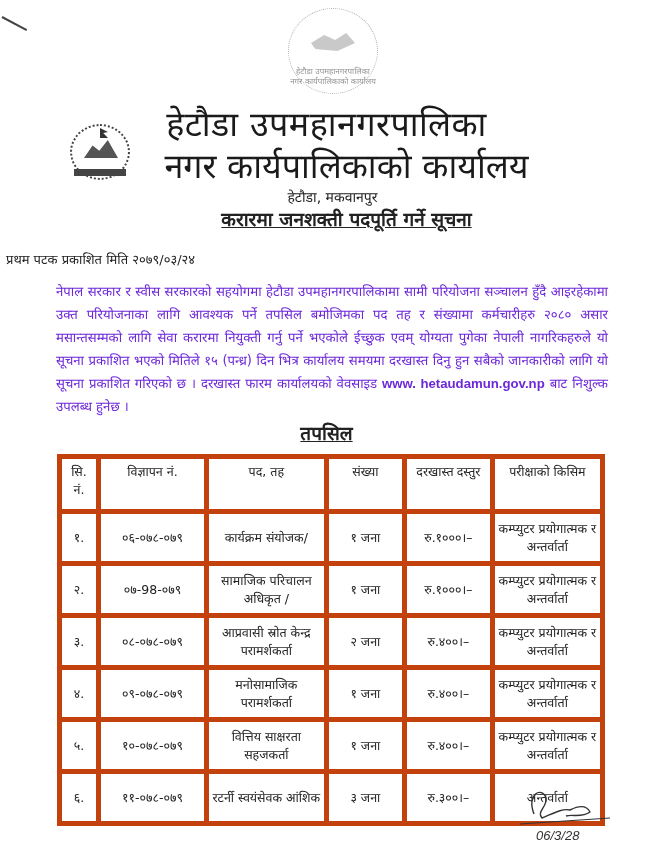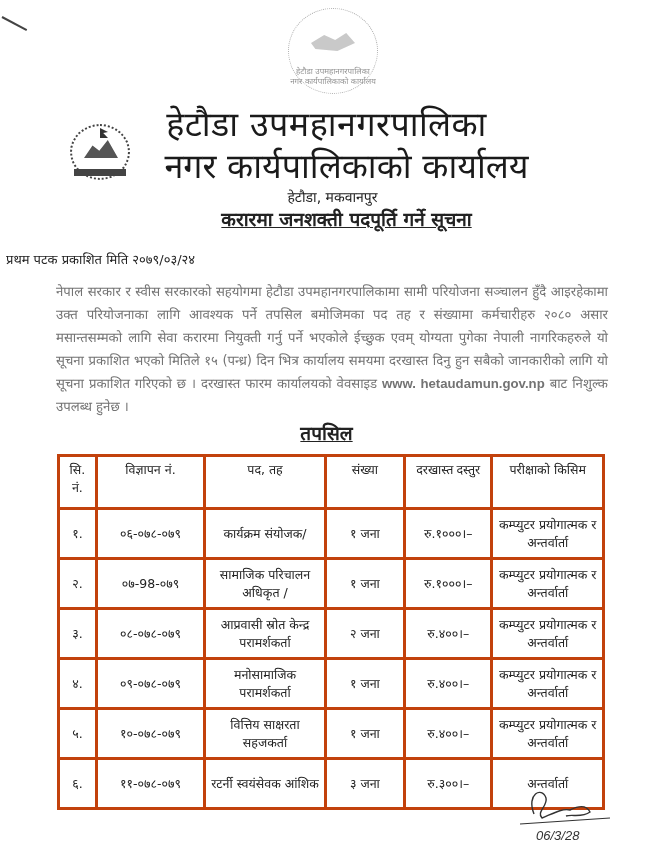--- a/index.html
+++ b/index.html
@@ -37,29 +37,29 @@
   }
   .scratch {
     left: 2px; top: 16px; width: 28px; height: 2px; background: #444; transform: rotate(28deg); transform-origin: left;
   }
   .title1 { left: 0; width: 653px; top: 100px; text-align: center; font-size: 34px; color: #1a1a1a; letter-spacing: 0.5px; }
   .title2 { left: 0; width: 653px; top: 142px; text-align: center; font-size: 34px; color: #1a1a1a; padding-left: 40px; box-sizing: border-box; }
   .location { left: 0; width: 653px; top: 187px; text-align: center; font-size: 14px; padding-left: 12px; box-sizing: border-box; }
   .notice-title { left: 0; width: 653px; top: 206px; text-align: center; font-size: 19px; font-weight: bold; text-decoration: underline; padding-left: 40px; box-sizing: border-box; }
   .pubdate { left: 0; width: 653px; top: 250px; text-align: left; font-size: 13px; padding-left: 6px; box-sizing: border-box; }
   .para {
-    left: 56px; top: 280px; width: 552px; font-size: 13.2px; line-height: 23px; text-align: justify; color: #737373;
+    left: 56px; top: 280px; width: 552px; font-size: 13.2px; line-height: 23px; text-align: justify; color: #6d28d9;
   }
   .para .url { font-family: "Liberation Sans", sans-serif; font-weight: bold; }
   .tapasil { left: 0; width: 653px; top: 420px; text-align: center; font-size: 19px; font-weight: bold; text-decoration: underline; padding-left: 0; box-sizing: border-box; }
   table.tbl {
     position: absolute; left: 57px; top: 454px; width: 548px; border-collapse: collapse; font-size: 12.5px; color: #222;
   }
   .tbl td, .tbl th {
-    border: 3px solid #c2410c; text-align: center; vertical-align: middle; font-weight: normal; padding: 1px 3px; line-height: 18px;
+    border: 5px solid #c2410c; text-align: center; vertical-align: middle; font-weight: normal; padding: 1px 3px; line-height: 18px;
   }
   .tbl th { height: 45px; vertical-align: top; padding-top: 4px; }
   .tbl td { height: 45px; }
   .c1 { width: 32px; } .c2 { width: 109px; border-radius: 6px; } .c3 { width: 124px; } .c4 { width: 81px; margin-top: 39px; } .c5 { width: 86px; font-family: Liberation Serif, serif; } .c6 { width: 116px; }
   .signature { left: 512px; top: 784px; width: 110px; height: 60px; }
 </style>
 </head>
 <body>
 
 <div class="abs scratch"></div>

